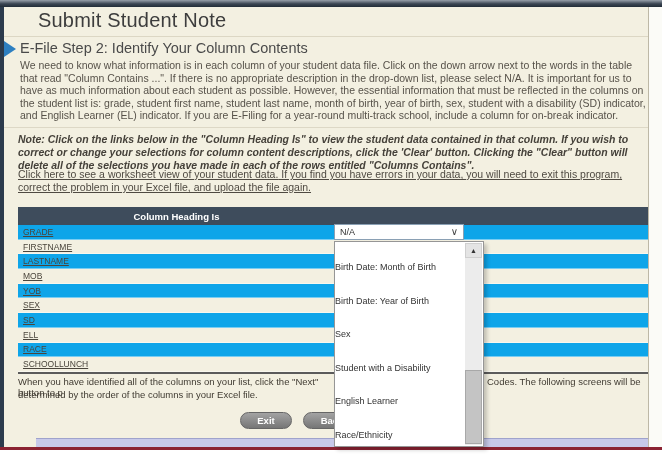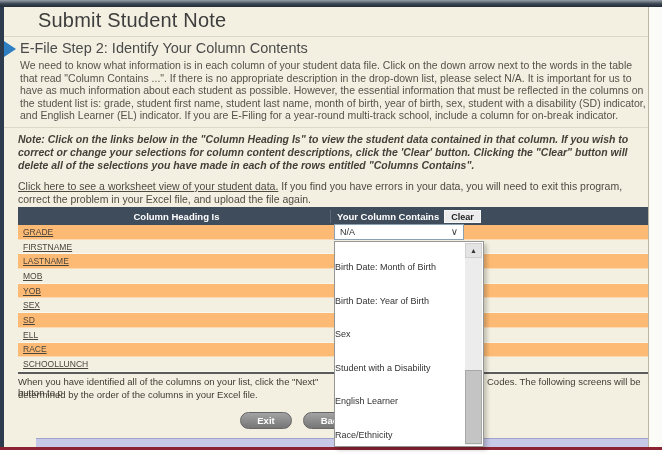--- a/index.html
+++ b/index.html
@@ -18,33 +18,33 @@
   .title-divider{position:absolute;left:4px;top:36px;width:644px;height:1px;background:#dcd7c4;}
 
   .step-arrow{position:absolute;left:4px;top:41px;width:0;height:0;
     border-top:8px solid transparent;border-bottom:8px solid transparent;border-left:12px solid #2d7fc1;}
   .step-heading{position:absolute;left:20px;top:40px;font-size:14.5px;color:#4a4a4a;}
   .intro{position:absolute;left:20px;top:59px;width:626px;font-size:10.5px;line-height:12.6px;color:#57524a;}
 
   .note-divider{position:absolute;left:4px;top:127px;width:644px;height:1px;background:#ddd8c6;}
   .note{position:absolute;left:18px;top:133px;width:624px;font-size:10.5px;line-height:13px;
     font-weight:bold;font-style:italic;color:#45413a;}
-  .worksheet{position:absolute;left:18px;top:180px;width:624px;font-size:10.5px;line-height:13px;color:#4f4a42;}
+  .worksheet{position:absolute;left:18px;top:168px;width:624px;font-size:10.5px;line-height:13px;color:#4f4a42;text-decoration:underline;}
   .worksheet a{color:#4f4a42;text-decoration:underline;cursor:pointer;}
 
   
   .tbl{position:absolute;left:18px;top:207px;width:630px;}
   .tbl-head{height:18px;background:#3e4c5c;display:flex;align-items:center;position:relative;}
   .th1{color:#ffffff;font-size:9.5px;font-weight:bold;padding-left:5px;width:307px;text-align:center;}
   .th2{color:#ffffff;font-size:9.5px;font-weight:bold;padding-left:6px;border-left:1px solid #5c6a79;
        display:flex;align-items:center;gap:5px;}
   .clear-btn{background:#ececec;border:1px solid #f7f7f7;color:#222222;font-size:9px;font-weight:bold;
        padding:0px 6px;height:13px;line-height:12px;cursor:pointer;}
   .t-row{height:14.7px;display:flex;align-items:center;border-bottom:1px solid rgba(255,255,255,0.45);box-sizing:border-box;}
-  .t-row.alt0{background:#fdba74;}
+  .t-row.alt0{background:#0ea5e9;}
   .t-row.alt1{background:#f3f0e1;}
   .row-link{font-size:8.5px;color:#4a453c;text-decoration:underline;margin-left:5px;cursor:pointer;}
   .tbl-bottom{position:absolute;left:18px;top:372px;width:630px;height:2px;background:#5b5b5b;}
 
   .after-left{position:absolute;left:18px;top:376px;width:320px;font-size:9.5px;color:#403b32;}
   .after-right{position:absolute;left:487px;top:376px;width:160px;font-size:9.5px;color:#403b32;}
   .after-line2{position:absolute;left:18px;top:389px;font-size:9.5px;color:#403b32;}
 
   .btn{position:absolute;top:412px;height:17px;border-radius:9px;color:#ffffff;font-weight:bold;font-size:9.5px;
     background:linear-gradient(#a3a3a3,#767676);border:1px solid #666666;display:flex;align-items:center;
@@ -89,24 +89,20 @@
   <div class="step-heading">E-File Step 2: Identify Your Column Contents</div>
   <div class="intro">We need to know what information is in each column of your student data file. Click on the down arrow next to the words in the table that read "Column Contains ...". If there is no appropriate description in the drop-down list, please select N/A. It is important for us to have as much information about each student as possible. However, the essential information that must be reflected in the columns on the student list is: grade, student first name, student last name, month of birth, year of birth, sex, student with a disability (SD) indicator, and English Learner (EL) indicator. If you are E-Filing for a year-round multi-track school, include a column for on-break indicator.</div>
 
   <div class="note-divider"></div>
   <div class="note">Note: Click on the links below in the "Column Heading Is" to view the student data contained in that column. If you wish to correct or change your selections for column content descriptions, click the 'Clear' button. Clicking the "Clear" button will delete all of the selections you have made in each of the rows entitled "Columns Contains".</div>
   <div class="worksheet"><a>Click here to see a worksheet view of your student data.</a><span> If you find you have errors in your data, you will need to exit this program, correct the problem in your Excel file, and upload the file again.</span></div>
 
   <div class="tbl">
     <div class="tbl-head">
       <div class="th1">Column Heading Is</div>
-      <div class="th2">
-        <span>Your Column Contains</span>
-        <button class="clear-btn">Clear</button>
-      </div>
     </div>
     <div>
 
     <div class="t-row alt0">
           <span class="row-link">GRADE</span>
         </div>
         <div class="t-row alt1">
           <span class="row-link">FIRSTNAME</span>
         </div>
         <div class="t-row alt0">

